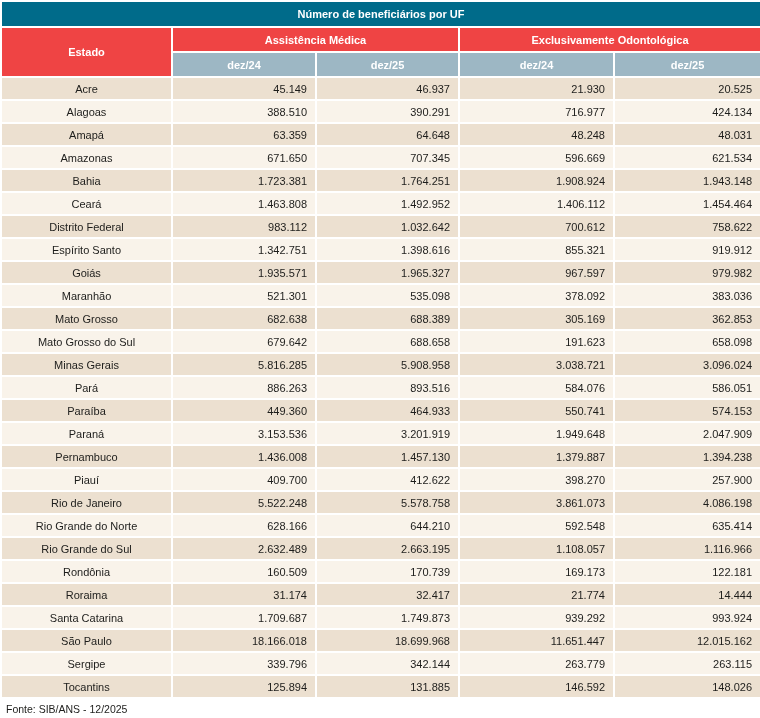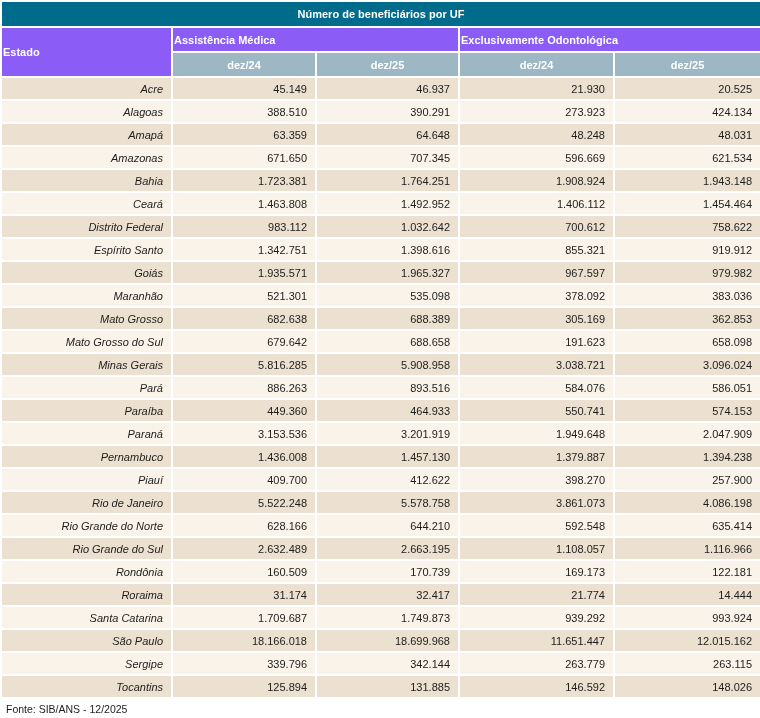--- a/index.html
+++ b/index.html
@@ -27,45 +27,45 @@
     background: #006b8a;
     color: #ffffff;
     font-weight: bold;
     font-size: 11px;
     height: 22px;
     text-align: center;
     border: 2px solid #ffffff;
   }
   
   .group-row th {
-    background: #8b5cf6;
+    background: #ef4444;
     color: #ffffff;
     font-weight: bold;
     height: 21px;
-    text-align: left;
+    text-align: center;
     border: 2px solid #ffffff;
   }
   
   .sub-row th {
     background: #9db7c4;
     color: #ffffff;
     font-weight: bold;
     height: 21px;
     text-align: center;
     border: 2px solid #ffffff;
   }
   
   tbody td {
     height: 21px;
     padding: 0 8px;
     border: 2px solid #ffffff;
   }
   tbody tr:nth-child(odd) td  { background: #ece0d0; }
   tbody tr:nth-child(even) td { background: #f9f3ea; }
-  tbody td.state { text-align: right; font-style: italic; }
+  tbody td.state { text-align: center; }
   tbody td.num   { text-align: right; }
   .footer {
     font-size: 10.5px;
     color: #1d1d1b;
     padding: 4px 0 6px 6px;
   }
 </style>
 </head>
 <body>
 
@@ -99,21 +99,21 @@
           <td class="state">Acre</td>
           <td class="num">45.149</td>
           <td class="num">46.937</td>
           <td class="num">21.930</td>
           <td class="num">20.525</td>
         </tr>
         <tr>
           <td class="state">Alagoas</td>
           <td class="num">388.510</td>
           <td class="num">390.291</td>
-          <td class="num">273.923</td>
+          <td class="num">716.977</td>
           <td class="num">424.134</td>
         </tr>
         <tr>
           <td class="state">Amapá</td>
           <td class="num">63.359</td>
           <td class="num">64.648</td>
           <td class="num">48.248</td>
           <td class="num">48.031</td>
         </tr>
         <tr>

